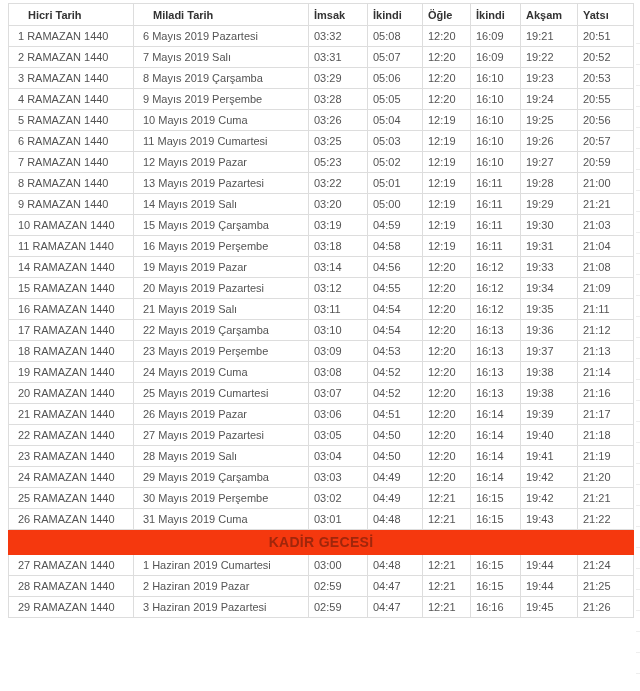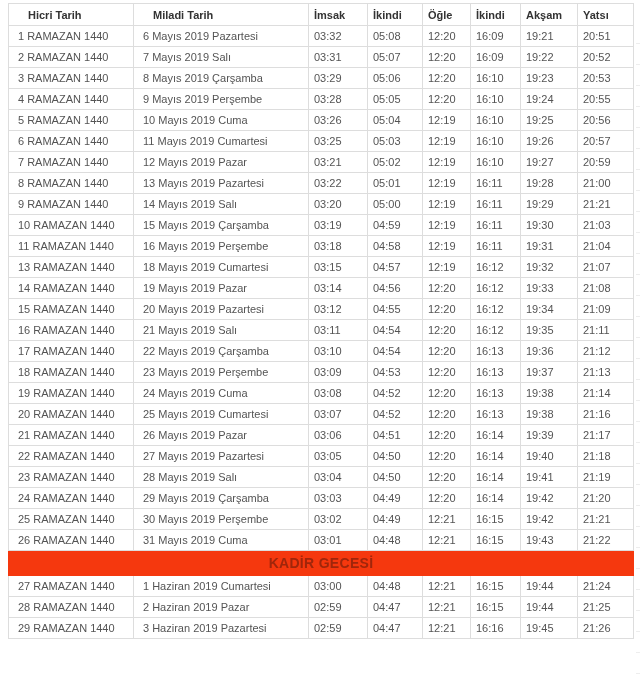--- a/index.html
+++ b/index.html
@@ -163,21 +163,21 @@
           <td class="time-col">03:25</td>
           <td class="time-col">05:03</td>
           <td class="time-col">12:19</td>
           <td class="time-col">16:10</td>
           <td class="time-col">19:26</td>
           <td class="time-col">20:57</td>
         </tr>
         <tr class="data-row">
           <td>7 RAMAZAN 1440</td>
           <td>12 Mayıs 2019 Pazar</td>
-          <td class="time-col">03:21</td>
+          <td class="time-col">05:23</td>
           <td class="time-col">05:02</td>
           <td class="time-col">12:19</td>
           <td class="time-col">16:10</td>
           <td class="time-col">19:27</td>
           <td class="time-col">20:59</td>
         </tr>
         <tr class="data-row">
           <td>8 RAMAZAN 1440</td>
           <td>13 Mayıs 2019 Pazartesi</td>
           <td class="time-col">03:22</td>
@@ -209,30 +209,20 @@
         </tr>
         <tr class="data-row">
           <td>11 RAMAZAN 1440</td>
           <td>16 Mayıs 2019 Perşembe</td>
           <td class="time-col">03:18</td>
           <td class="time-col">04:58</td>
           <td class="time-col">12:19</td>
           <td class="time-col">16:11</td>
           <td class="time-col">19:31</td>
           <td class="time-col">21:04</td>
-        </tr>
-        <tr class="data-row">
-          <td>13 RAMAZAN 1440</td>
-          <td>18 Mayıs 2019 Cumartesi</td>
-          <td class="time-col">03:15</td>
-          <td class="time-col">04:57</td>
-          <td class="time-col">12:19</td>
-          <td class="time-col">16:12</td>
-          <td class="time-col">19:32</td>
-          <td class="time-col">21:07</td>
         </tr>
         <tr class="data-row">
           <td>14 RAMAZAN 1440</td>
           <td>19 Mayıs 2019 Pazar</td>
           <td class="time-col">03:14</td>
           <td class="time-col">04:56</td>
           <td class="time-col">12:20</td>
           <td class="time-col">16:12</td>
           <td class="time-col">19:33</td>
           <td class="time-col">21:08</td>

